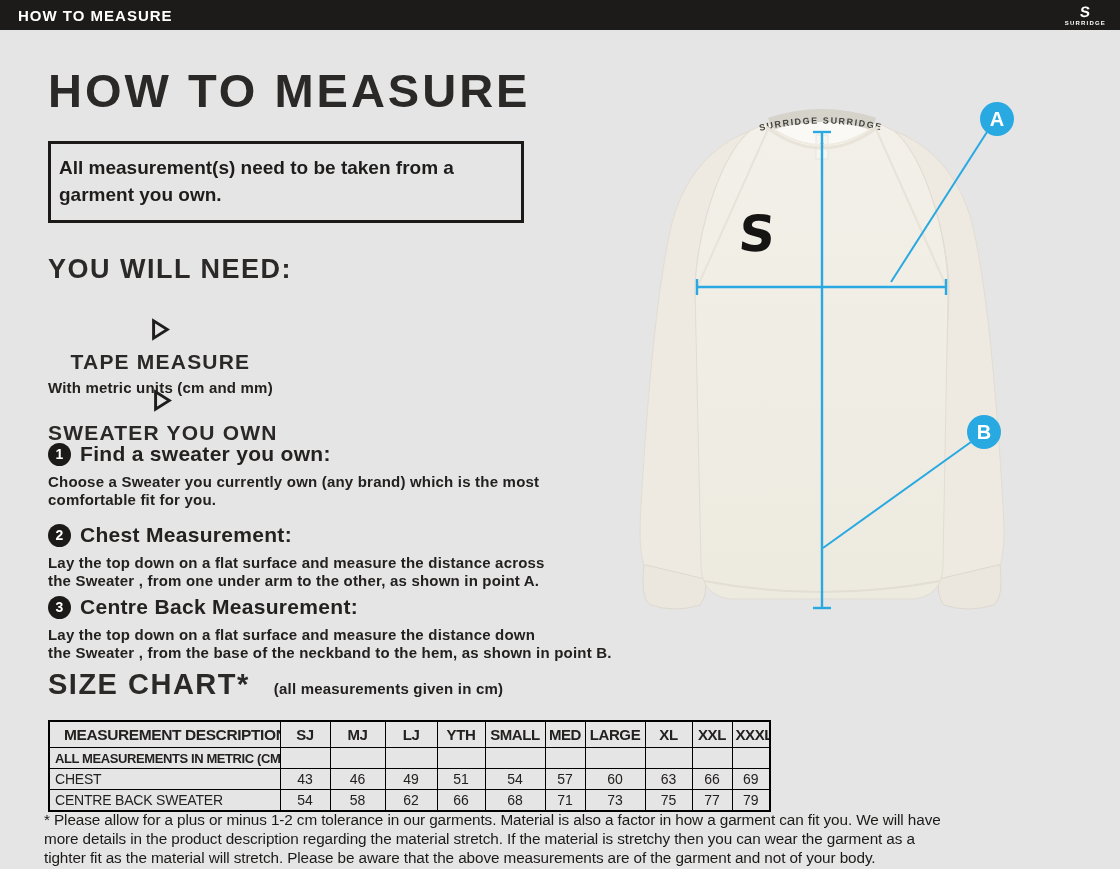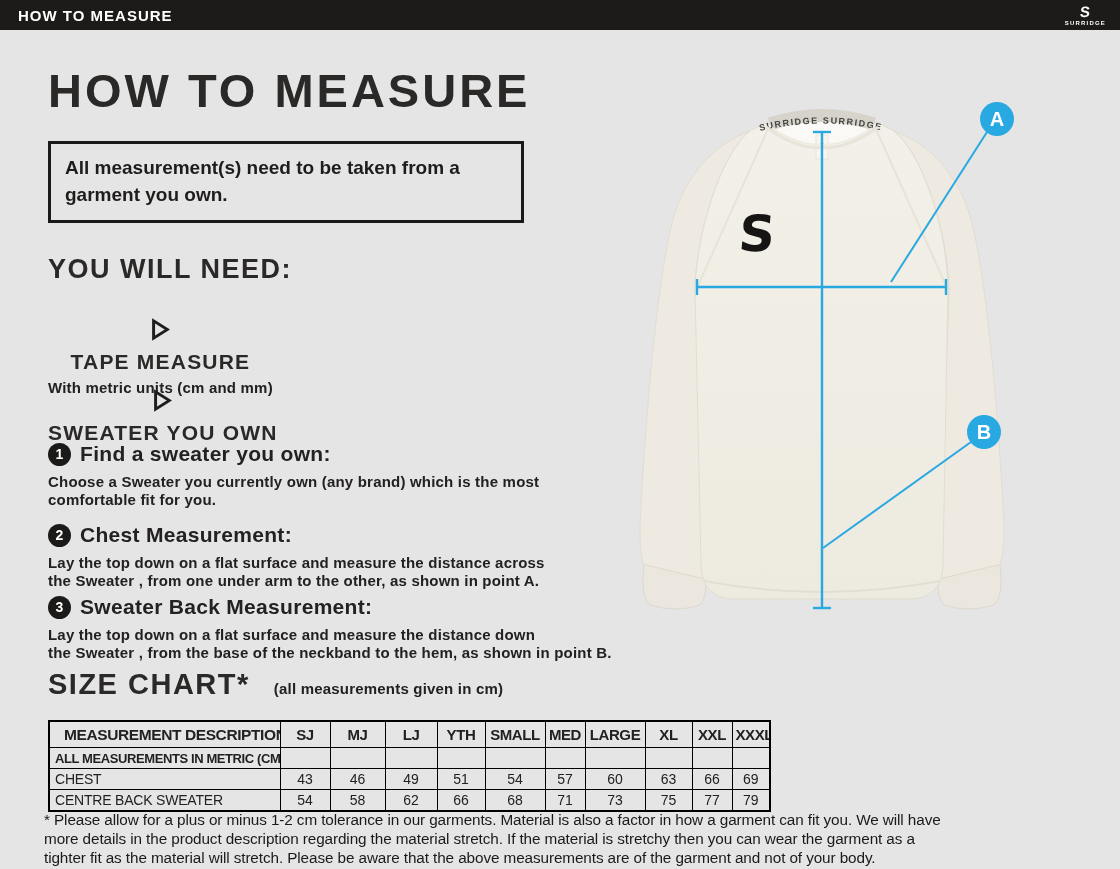--- a/index.html
+++ b/index.html
@@ -8,21 +8,21 @@
   
   .topbar{position:absolute;left:0;top:0;width:1120px;height:30px;background:#1d1b1a;
           display:flex;align-items:center;justify-content:space-between;}
   .topbar-title{color:#ffffff;font-size:15px;font-weight:700;letter-spacing:1px;padding-left:18px;}
   .topbar-brand{display:flex;flex-direction:column;align-items:center;padding-right:14px;line-height:1;}
   .brand-s{color:#fff;font-weight:900;font-size:15px;transform:skewX(-6deg);}
   .brand-name{color:#fff;font-size:6px;letter-spacing:1.2px;font-weight:700;margin-top:1px;}
   
   .h1{position:absolute;left:48px;top:66px;font-size:47px;font-weight:800;letter-spacing:3px;color:#2b2928;line-height:1.05;}
   .notebox{position:absolute;left:48px;top:141px;width:476px;box-sizing:border-box;border:3px solid #1c1a19;
-           padding:11px 14px;font-size:19px;font-weight:700;line-height:1.42;white-space:pre-line;color:#1f1d1c;}
+           padding:11px 8px;font-size:19px;font-weight:700;line-height:1.42;white-space:pre-line;color:#1f1d1c;}
   .ywn{position:absolute;left:48px;top:254px;font-size:27px;font-weight:800;letter-spacing:1.5px;color:#2b2928;}
   .need-item{position:absolute;left:48px;}
   .need-head{display:flex;align-items:center;gap:9px;flex-direction:column;}
   .need-label{font-size:21px;font-weight:800;letter-spacing:1.2px;color:#2b2928;}
   .need-desc{font-size:15px;font-weight:700;letter-spacing:.2px;margin-top:5px;color:#232120;}
   .tri-icon{width:19px;height:23px;flex:0 0 auto;}
   .step{position:absolute;left:48px;}
   .step-head{display:flex;align-items:center;gap:9px;}
   .step-num{width:23px;height:23px;border-radius:50%;background:#1c1a19;color:#fff;font-size:14px;font-weight:800;
             display:flex;align-items:center;justify-content:center;flex:0 0 auto;}
@@ -98,21 +98,21 @@
       <span class="step-num">2</span>
       <span class="step-title">Chest Measurement:</span>
     </div>
     <div class="step-body">Lay the top down on a flat surface and measure the distance across
 the Sweater , from one under arm to the other, as shown in point A.</div>
   </div>
 
   <div class="step" style="top:595px;width:590px;">
     <div class="step-head">
       <span class="step-num">3</span>
-      <span class="step-title">Sweater Back Measurement:</span>
+      <span class="step-title">Centre Back Measurement:</span>
     </div>
     <div class="step-body">Lay the top down on a flat surface and measure the distance down
 the Sweater , from the base of the neckband to the hem, as shown in point B.</div>
   </div>
 
   <div class="sc-head">
     <span class="sc-title">SIZE CHART*</span><span class="sc-sub">(all measurements given in cm)</span>
   </div>
 
   <table class="sc-table">

